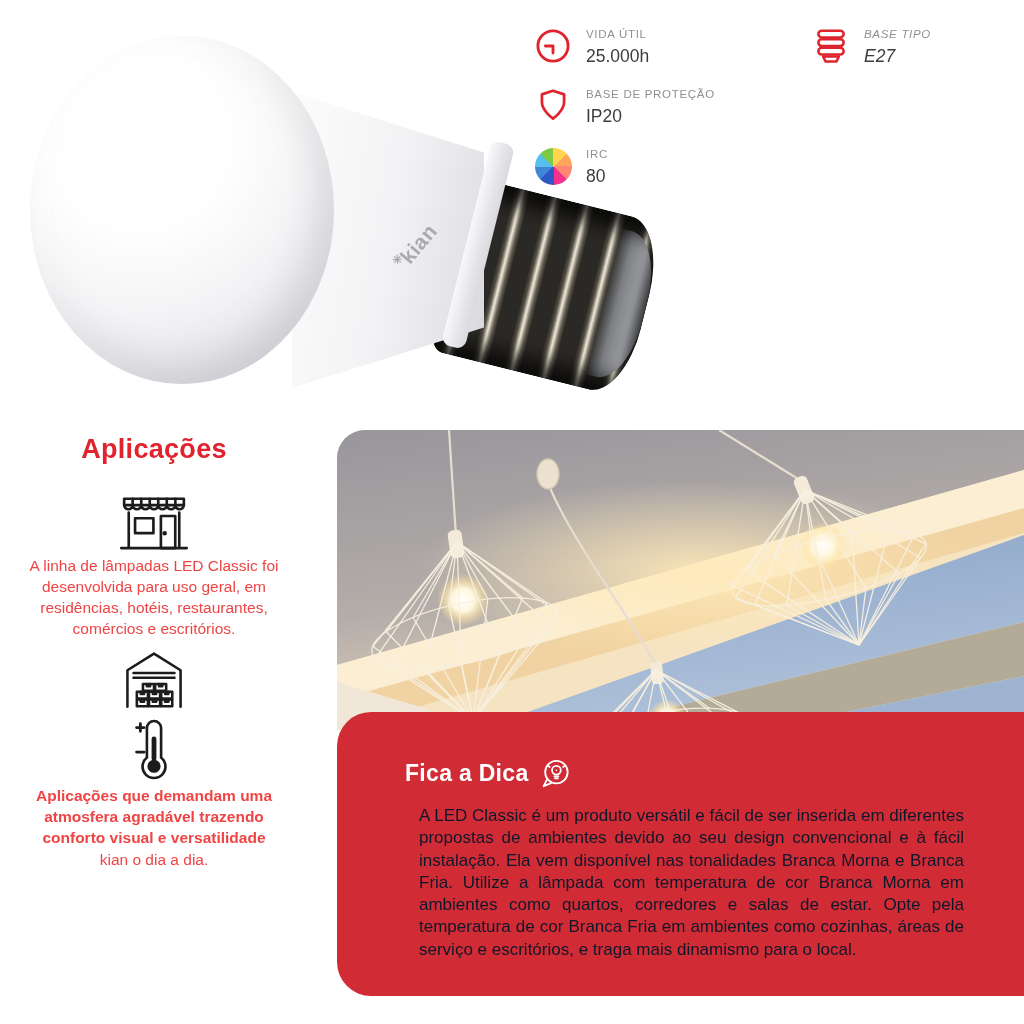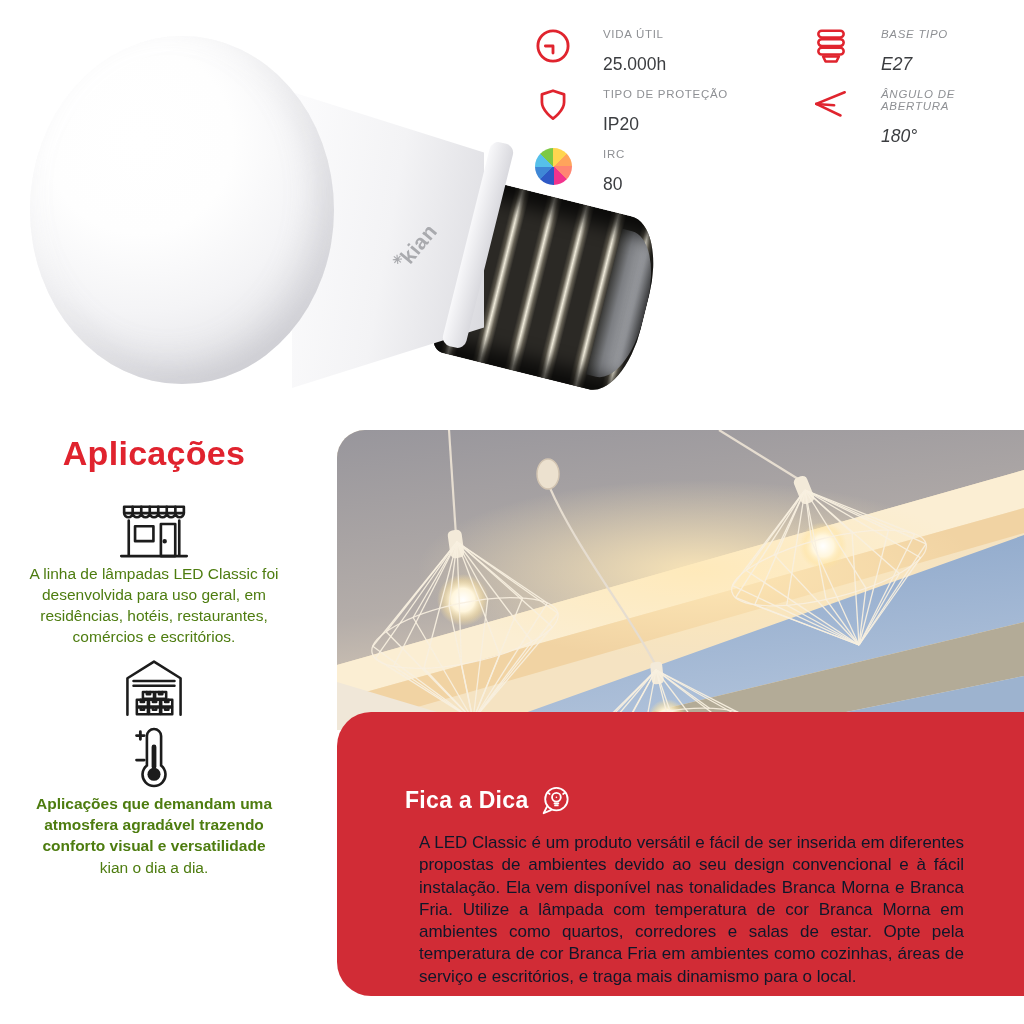--- a/index.html
+++ b/index.html
@@ -27,47 +27,47 @@
         background:radial-gradient(circle at 36% 30%, #ffffff 0%, #fefefe 30%, #f4f4f6 55%, #e9e9ec 72%, #dbdbdf 88%, #d0d0d5 100%);
         box-shadow:inset -14px -18px 34px rgba(150,150,160,.28), inset 10px 14px 24px rgba(255,255,255,.9);}
   .brand{position:absolute;left:388px;top:236px;transform:rotate(-50deg);z-index:4;
         color:#a9aaae;font-weight:bold;font-size:21px;letter-spacing:.5px;}
   .brand .star{font-size:12px;position:relative;top:-9px;right:-2px;}
 
   
   .spec-col{position:absolute;top:26px;display:flex;flex-direction:column;gap:20px;}
   .spec-col.c1{left:533px;}
   .spec-col.c2{left:811px;font-style:italic;}
-  .spec-item{display:flex;align-items:flex-start;gap:30px;height:40px;}
+  .spec-item{display:flex;align-items:flex-start;gap:13px;height:40px;}
   .spec-icon{width:40px;height:40px;display:flex;align-items:center;justify-content:center;flex:none;}
   .spec-label{font-size:11.5px;letter-spacing:.7px;color:#8e9094;padding-top:2px;}
-  .spec-value{font-size:17.5px;color:#3b3d40;margin-top:14px;}
+  .spec-value{font-size:17.5px;color:#3b3d40;margin-top:6px;}
   .wheel{width:37px;height:37px;border-radius:50%;
      background:conic-gradient(#ffd54f 0 45deg,#ffa45c 45deg 90deg,#ff8672 90deg 135deg,#f2338d 135deg 180deg,
      #2e59c5 180deg 225deg,#3f87d6 225deg 270deg,#56c0ea 270deg 315deg,#7dc944 315deg 360deg);}
 
   
   .apps{position:absolute;left:28px;top:430px;width:252px;text-align:center;}
-  .apps h2{margin:4px 0 0;font-size:34px;font-weight:800;color:#e0232e;letter-spacing:.3px;}
+  .apps h2{margin:4px 0 0;font-size:27px;font-weight:800;color:#e0232e;letter-spacing:.3px;}
   .app-icon{display:block;margin:0 auto;}
   .i-store{margin-top:28px;}
   .i-warehouse{margin-top:8px;}
   .i-thermo{margin-top:8px;}
-  .apps p{margin:0;font-size:15.5px;line-height:1.36;color:#4d7c0f;}
+  .apps p{margin:0;font-size:15.5px;line-height:1.36;color:#ef4444;}
   .p1{margin-top:26px;}
   .p2{margin-top:14px;}
   .p3{margin-top:14px;font-weight:bold;}
   .p-clip{margin-top:6px;}
 
   
   .photo{position:absolute;left:337px;top:430px;width:687px;height:300px;border-radius:28px 0 0 0;overflow:hidden;}
 
   
   .tip{position:absolute;left:337px;top:712px;width:687px;height:284px;background:#d12c36;
-       border-radius:34px 0 0 34px;box-sizing:border-box;padding:73px 46px 0 68px;z-index:5;}
+       border-radius:34px 0 0 34px;box-sizing:border-box;padding:46px 46px 0 68px;z-index:5;}
   .tip-head{display:flex;align-items:center;gap:12px;}
   .tip-head h3{margin:0;font-size:23px;font-weight:800;color:#ffffff;letter-spacing:.3px;}
   .tip p{margin:16px 14px 0;color:#0f172a;font-size:17px;line-height:1.31;text-align:justify;}
 </style>
 </head>
 <body>
 
 <div class="page">
 
   <div class="bulb">
@@ -97,21 +97,21 @@
         <div class="spec-value">25.000h</div>
       </div>
     </div>
     <div class="spec-item">
       <div class="spec-icon">
         <svg width="38" height="38" viewBox="0 0 36 36">
             <path d="M18 3.5 L28.5 7 V14.5 C28.5 22.5 18 30 18 30 C18 30 7.5 22.5 7.5 14.5 V7 Z" fill="none" stroke="#e0242e" stroke-width="2.6" stroke-linejoin="round"></path>
           </svg>
       </div>
       <div class="spec-text">
-        <div class="spec-label">TIPO DE PROTEÇÃO</div>
+        <div class="spec-label">BASE DE PROTEÇÃO</div>
         <div class="spec-value">IP20</div>
       </div>
     </div>
     <div class="spec-item">
       <div class="spec-icon">
           <div class="wheel"></div>
         </div>
       <div class="spec-text">
         <div class="spec-label">IRC</div>
         <div class="spec-value">80</div>
@@ -127,34 +127,20 @@
               <rect x="6" y="3.5" width="24" height="6.4" rx="3.2"></rect>
               <rect x="6" y="11.6" width="24" height="6.4" rx="3.2"></rect>
               <rect x="6" y="19.7" width="24" height="6.4" rx="3.2"></rect>
               <path d="M10.5 28 h15 l-2.3 4.6 h-10.4 Z"></path>
             </g>
           </svg>
       </div>
       <div class="spec-text">
         <div class="spec-label">BASE TIPO</div>
         <div class="spec-value">E27</div>
-      </div>
-    </div>
-    <div class="spec-item">
-      <div class="spec-icon">
-        <svg width="38" height="38" viewBox="0 0 36 36">
-            <g fill="none" stroke="#e0242e" stroke-width="2.4" stroke-linecap="round" stroke-linejoin="round">
-              <path d="M31 5 L4 16 L27 27"></path>
-              <path d="M4 16 L21 17.2"></path>
-            </g>
-          </svg>
-      </div>
-      <div class="spec-text">
-        <div class="spec-label">ÂNGULO DE ABERTURA</div>
-        <div class="spec-value">180°</div>
       </div>
     </div>
   </div>
 
   <section class="apps">
     <h2>Aplicações</h2>
 
     <svg class="app-icon i-store" width="82" height="62" viewBox="0 0 64 54">
       <g fill="none" stroke="#1c1c1c" stroke-width="2.3" stroke-linecap="round" stroke-linejoin="round">
         <path d="M6 5 H58 V10.5 H6 Z"></path>

